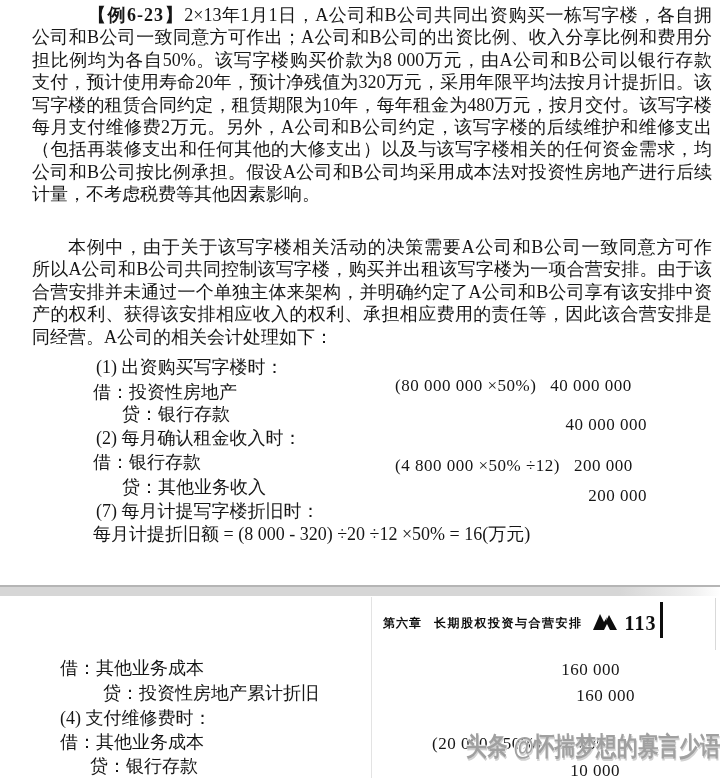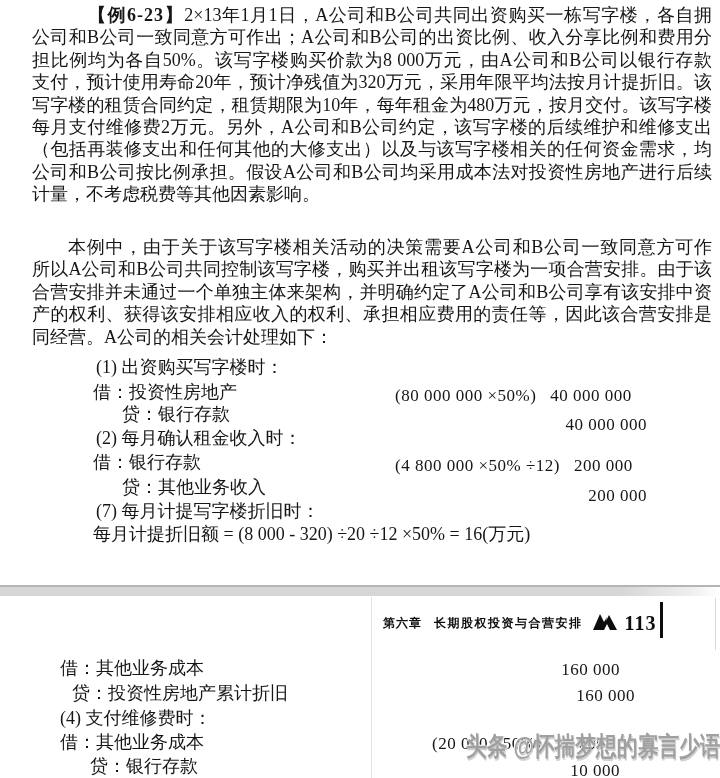--- a/index.html
+++ b/index.html
@@ -66,21 +66,21 @@
     <div class="ln first-p2">本例中，由于关于该写字楼相关活动的决策需要A公司和B公司一致同意方可作出，</div>
     <div class="ln">所以A公司和B公司共同控制该写字楼，购买并出租该写字楼为一项合营安排。由于该</div>
     <div class="ln">合营安排并未通过一个单独主体来架构，并明确约定了A公司和B公司享有该安排中资</div>
     <div class="ln">产的权利、获得该安排相应收入的权利、承担相应费用的责任等，因此该合营安排是共</div>
     <div class="ln last">同经营。A公司的相关会计处理如下：</div>
   </div>
 
   <div class="r" style="top:357px;left:96px;">(1) 出资购买写字楼时：</div>
 
   <div class="r" style="top:382px;left:93px;">借：投资性房地产</div>
-  <div class="r amt" style="top:386px;left:395px;"><span>(80 000 000 ×50%)</span><span class="gap">40 000 000</span></div>
+  <div class="r amt" style="top:376px;left:395px;"><span>(80 000 000 ×50%)</span><span class="gap">40 000 000</span></div>
 
   <div class="r" style="top:404px;left:122px;">贷：银行存款</div>
   <div class="r amt" style="top:415px;right:73px;">40 000 000</div>
 
   <div class="r" style="top:428px;left:96px;text-align:right;">(2) 每月确认租金收入时：</div>
 
   <div class="r" style="top:452px;left:93px;">借：银行存款</div>
   <div class="r amt" style="top:456px;left:395px;"><span>(4 800 000 ×50% ÷12)</span><span class="gap">200 000</span></div>
 
   <div class="r" style="top:477px;left:122px;">贷：其他业务收入</div>
@@ -101,21 +101,21 @@
           <polygon points="0,18 7,2 11,10 14,5 13,9 16,3 24,18 17,18 14,12 11,18" fill="#0d0d0d"></polygon>
         </svg>
     </span>
     <span class="pgno">113</span>
     <span class="bar"></span>
   </div>
 
   <div class="r" style="top:658px;left:60px;">借：其他业务成本</div>
   <div class="r amt" style="top:660px;right:100px;">160 000</div>
 
-  <div class="r" style="top:683px;left:72px;">贷：投资性房地产累计折旧</div>
+  <div class="r" style="top:683px;left:103px;">贷：投资性房地产累计折旧</div>
   <div class="r amt" style="top:686px;right:85px;">160 000</div>
 
   <div class="r" style="top:708px;left:60px;">(4) 支付维修费时：</div>
 
   <div class="r" style="top:732px;left:60px;">借：其他业务成本</div>
   <div class="r amt" style="top:734px;left:432px;"><span>(20 000 ×50%)</span><span class="gap">10 000</span></div>
 
   <div class="r" style="top:756px;left:90px;">贷：银行存款</div>
   <div class="r amt" style="top:761px;right:100px;">10 000</div>
 

